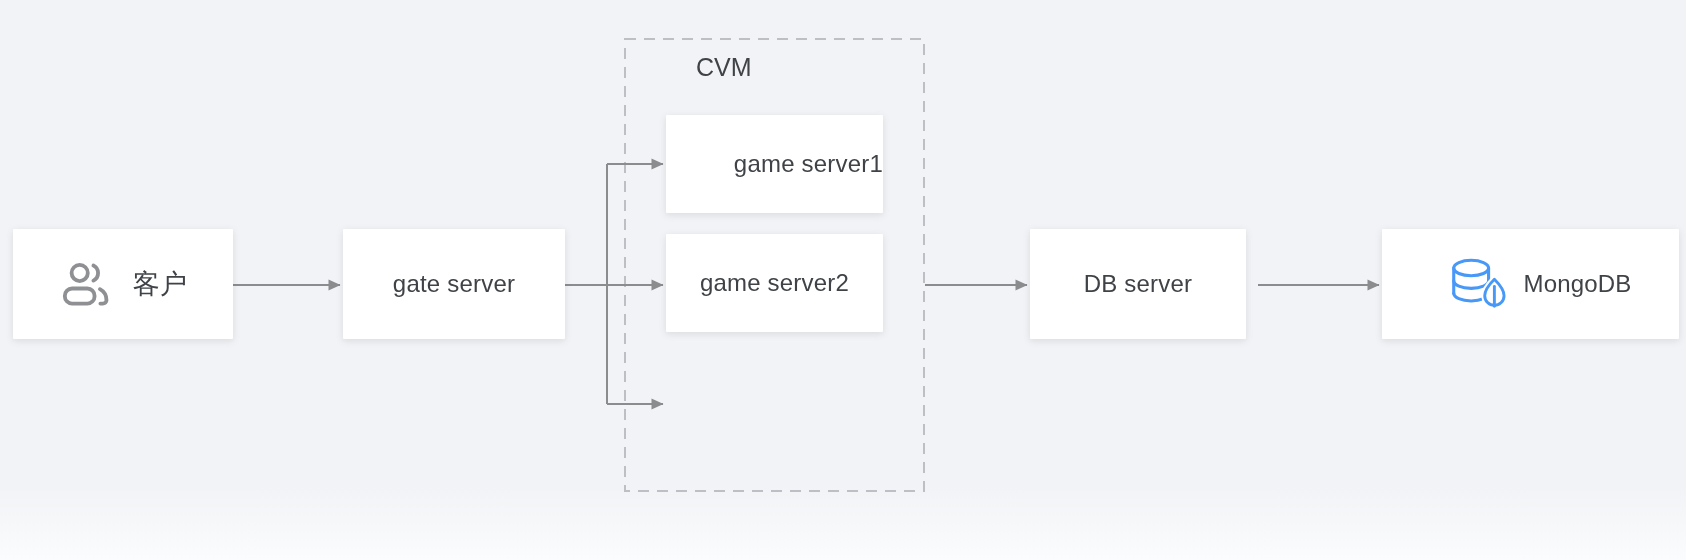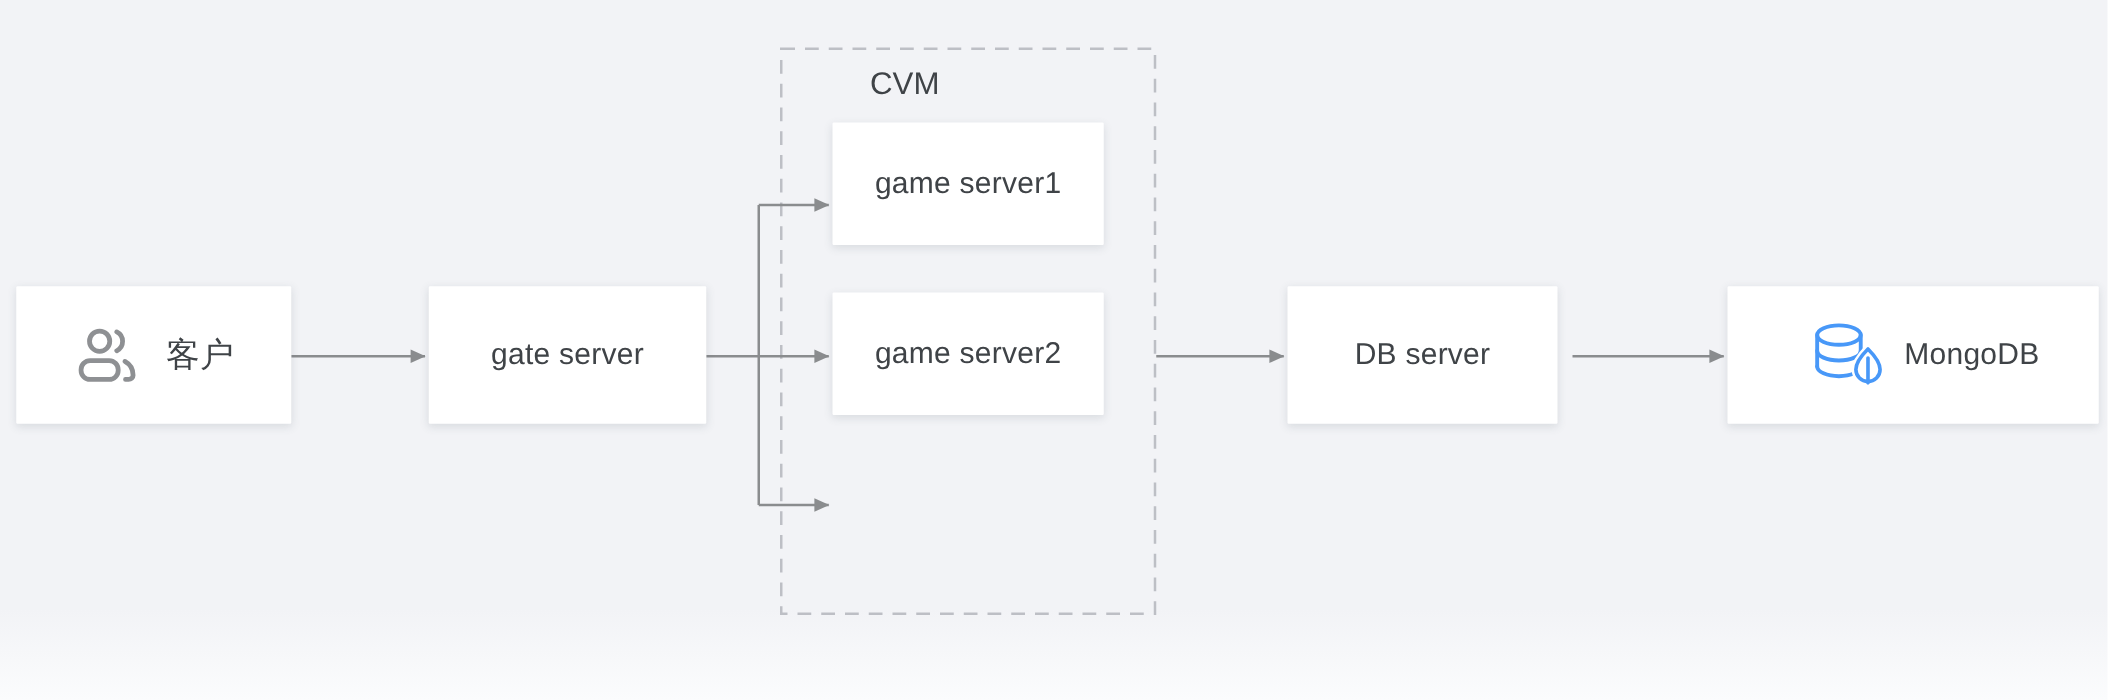--- a/index.html
+++ b/index.html
@@ -17,21 +17,21 @@
     box-shadow: 0 2px 7px rgba(90, 98, 115, 0.16);
     border-radius: 1px;
     display: flex; align-items: center; justify-content: center;
     color: var(--text);
     font-size: 24px;
     letter-spacing: 0.2px;
     gap: 20px;
   }
   .node.customer { left: 13px;  top: 229px; width: 220px; height: 110px; font-size: 27px; }
   .node.gate     { left: 343px; top: 229px; width: 222px; height: 110px; }
-  .node.game1    { left: 666px; top: 98px; width: 217px; height: 98px; }
+  .node.game1    { left: 666px; top: 115px; width: 217px; height: 98px; justify-content: flex-end; }
   .node.game2    { left: 666px; top: 234px; width: 217px; height: 98px; }
   .node.game3    { left: 666px; top: 355px; width: 217px; height: 98px; }
   .node.db       { left: 1030px; top: 229px; width: 216px; height: 110px; }
   .node.mongo    { left: 1382px; top: 229px; width: 280px; height: 110px; gap: 17px; padding-left: 17px; }
   .group {
     position: absolute;
     left: 624px; top: 38px; width: 301px; height: 454px;
   }
   .group-label {
     position: absolute; left: 36px; top: 15px;

